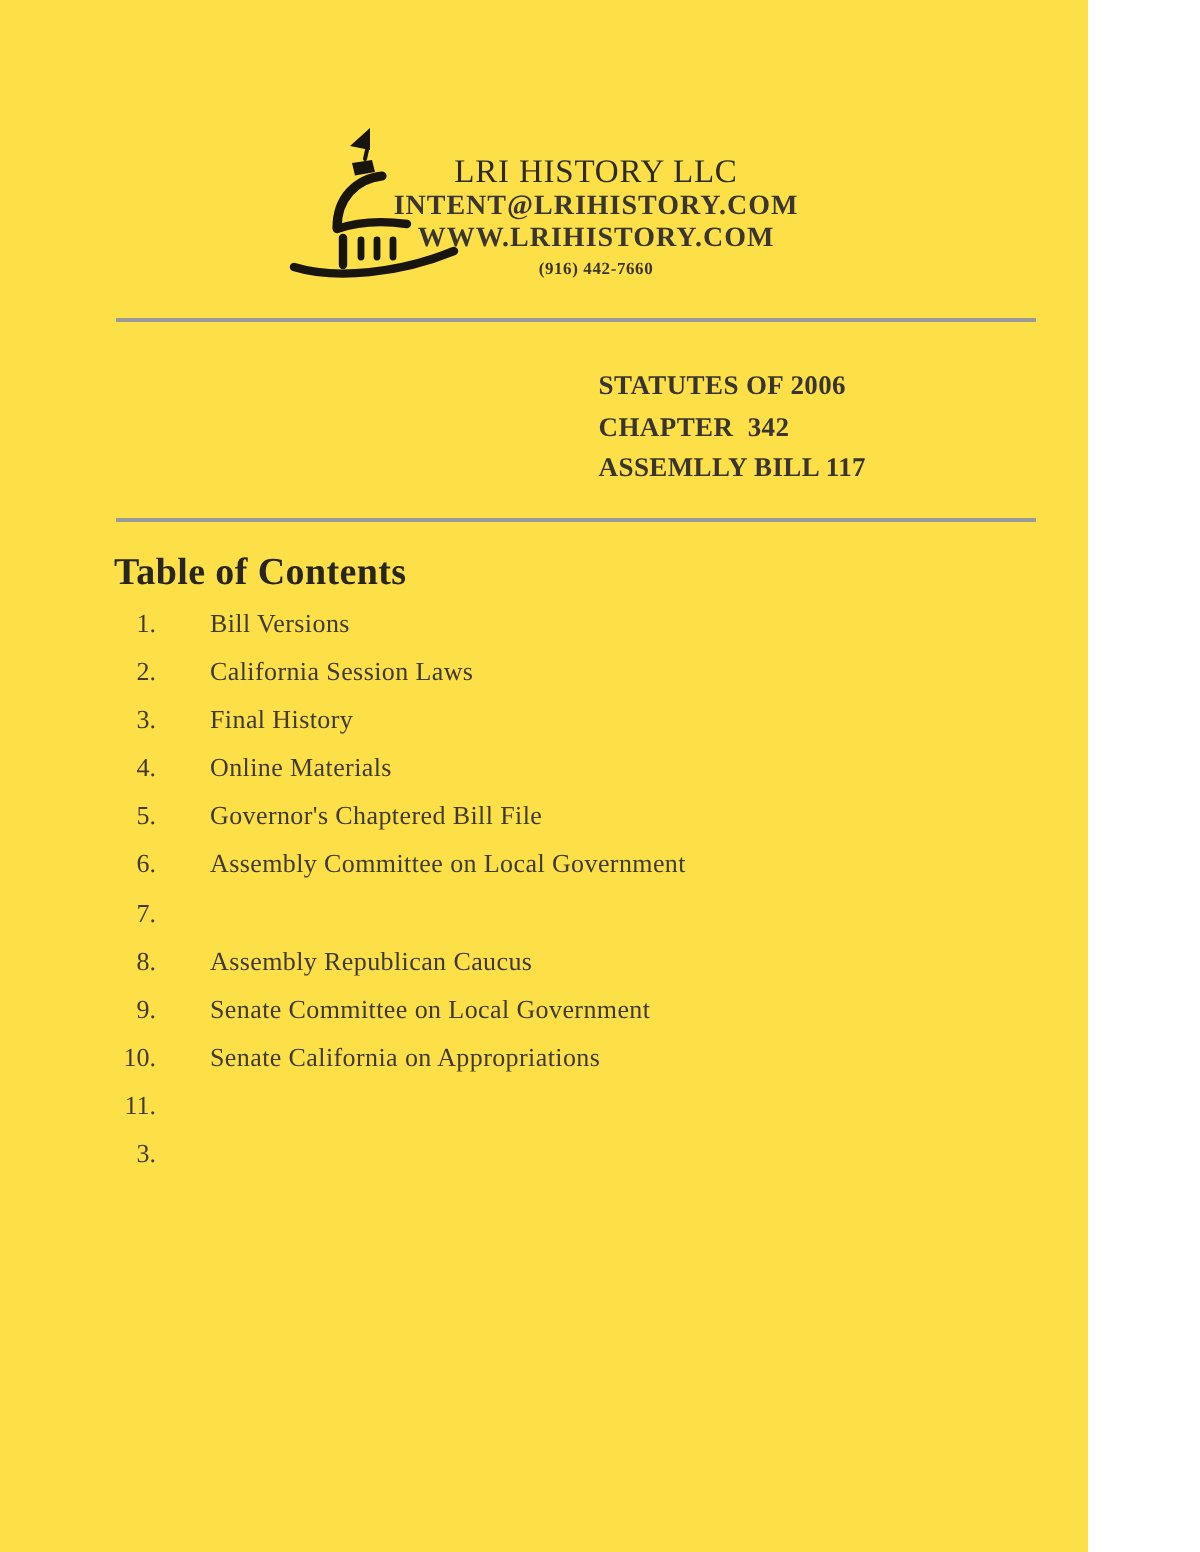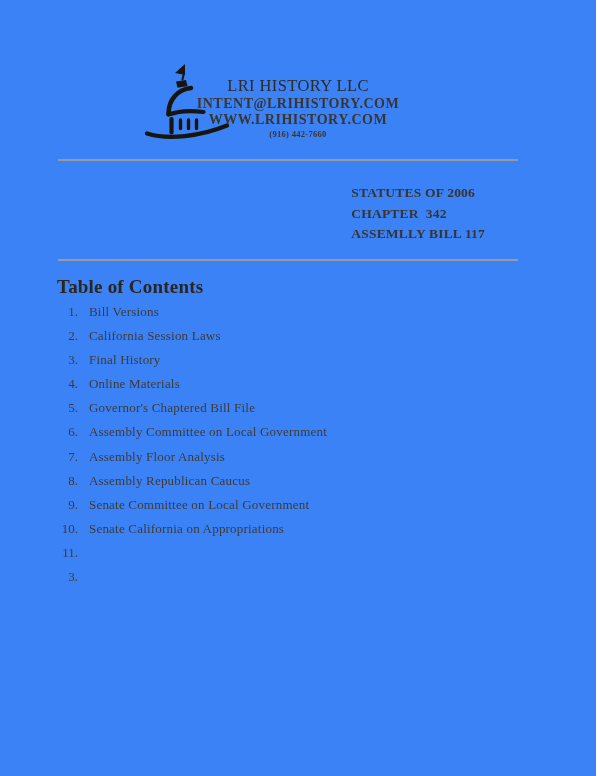--- a/index.html
+++ b/index.html
@@ -2,23 +2,23 @@
 <html><head>
 <meta charset="utf-8">
 <style>
   html, body {
     margin: 0;
     padding: 0;
     background: #ffffff;
   }
   .page {
     position: relative;
-    width: 596px;
+    width: 544px;
     height: 776px;
-    background: #3b82f6;
+    background: #fde047;
     font-family: "Liberation Serif", "DejaVu Serif", serif;
     color: #332e29;
     overflow: hidden;
   }
 
   
   .logo {
     position: absolute;
     left: 142px;
     top: 62px;
@@ -106,21 +106,21 @@
     line-height: 24.1px;
     font-size: 13px;
     color: #403a34;
   }
   .toc-num {
     width: 78px;
     text-align: right;
     flex: 0 0 78px;
   }
   .toc-label {
-    margin-left: 11px;
+    margin-left: 27px;
     letter-spacing: 0.2px;
     white-space: nowrap;
   }
 </style>
 </head>
 <body>
 
 <div class="page">
 
   <svg class="logo" viewBox="0 0 92 78" aria-hidden="true">
@@ -184,21 +184,20 @@
     <div class="toc-row">
       <span class="toc-num">5.</span>
       <span class="toc-label">Governor's Chaptered Bill File</span>
     </div>
     <div class="toc-row">
       <span class="toc-num">6.</span>
       <span class="toc-label">Assembly Committee on Local Government</span>
     </div>
     <div class="toc-row">
       <span class="toc-num">7.</span>
-      <span class="toc-label">Assembly Floor Analysis</span>
     </div>
     <div class="toc-row">
       <span class="toc-num">8.</span>
       <span class="toc-label">Assembly Republican Caucus</span>
     </div>
     <div class="toc-row">
       <span class="toc-num">9.</span>
       <span class="toc-label">Senate Committee on Local Government</span>
     </div>
     <div class="toc-row">

